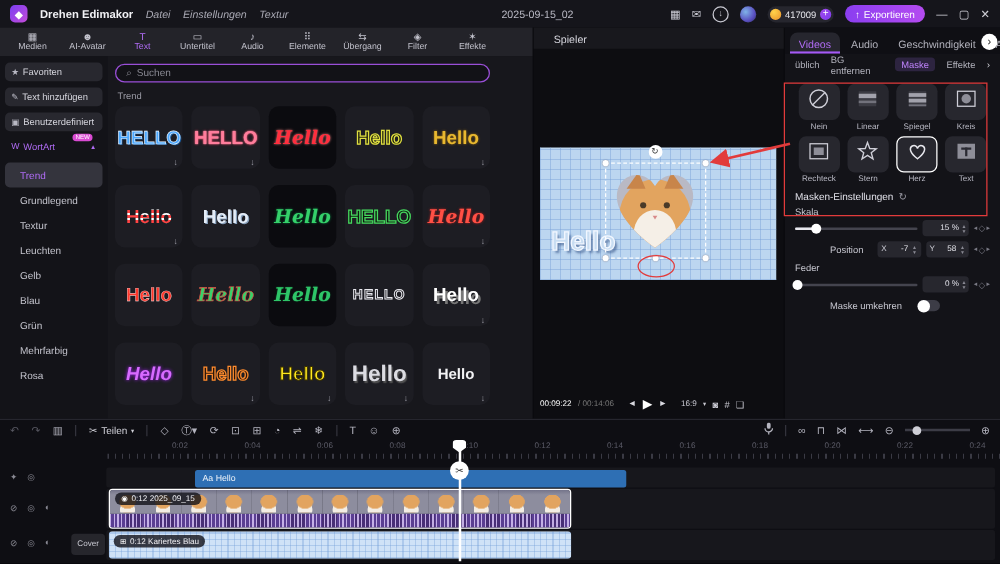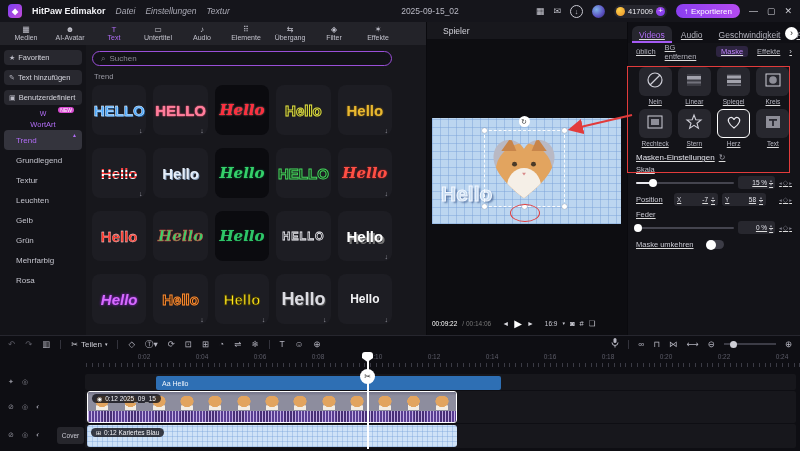--- a/index.html
+++ b/index.html
@@ -24,21 +24,21 @@
   #left-col{position:absolute;left:0;top:22px;width:426px;height:313px;background:#101015;}
   #edit-toolbar{height:23px;background:#232329;display:flex;align-items:center;gap:4px;padding:0 6px;}
   .tool-item{display:flex;flex-direction:column;align-items:center;justify-content:center;width:40px;color:#c2c2cc;}
   .tool-item .tool-ic{font-size:8px;line-height:8px;}
   .tool-item .tool-lb{font-size:7px;line-height:8px;white-space:nowrap;}
   .tool-item.active{color:#b06cf5;}
   #left-body{display:flex;height:290px;}
   #sidebar{width:86px;background:#131318;padding:5px 4px;box-sizing:border-box;flex:0 0 auto;}
   .side-btn{height:15px;background:#28282f;border-radius:4px;display:flex;align-items:center;gap:3px;padding:0 5px;margin-bottom:5px;font-size:7.5px;color:#d5d5dd;position:relative;}
   .side-btn .sb-ic{font-size:7px;color:#b9b9c4;}
-  .side-btn.wortart{background:transparent;color:#b06cf5;flex-direction:column;}
+  .side-btn.wortart{background:transparent;color:#b06cf5;}
   .side-btn.wortart .sb-ic{color:#b06cf5;}
   .badge{position:absolute;right:8px;top:-3px;background:#d94bd2;color:#fff;font-size:5px;padding:0 2px;border-radius:3px;}
   .sb-caret{margin-left:auto;font-size:5px;color:#b06cf5;}
   #wortart-list{margin-top:2px;}
   .wa-item{height:20px;display:flex;align-items:center;padding-left:12px;font-size:8px;color:#c4c4cd;border-radius:4px;}
   .wa-item.active{background:#34343d;color:#b06cf5;}
   #library{flex:1;background:#17171c;padding:6px 34px 0 6px;}
   #search-box{height:13px;border:1px solid #9a4fd8;border-radius:8px;background:#121217;display:flex;align-items:center;gap:4px;padding:0 8px;}
   #search-box .s-ic{font-size:8px;color:#8a8a94;}
   #search-box .s-ph{font-size:8px;color:#8a8a94;}
@@ -81,21 +81,21 @@
   #rot-handle{position:absolute;left:50%;top:-15px;margin-left:-6px;width:11px;height:11px;border-radius:50%;background:#fff;color:#333;font-size:7px;line-height:11px;text-align:center;}
   #red-ellipse{position:absolute;left:78px;top:86px;width:28px;height:16px;border:1.5px solid #e23b3b;border-radius:50%;}
   #player-controls{position:absolute;left:0;bottom:4px;width:200px;height:16px;display:flex;align-items:center;padding:0 5px;box-sizing:border-box;gap:5px;}
   #time-cur{font-size:6.5px;color:#fff;}
   #time-rest{font-size:6.5px;color:#777;}
   .pc-btn{font-size:7px;color:#d9d9e0;}
   #play-btn{font-size:10px;color:#fff;}
   #ratio{font-size:6.5px;color:#c9c9d2;margin-left:6px;}
   .pc-ic{font-size:7.5px;color:#c9c9d2;}
   
-  #inspector{position:absolute;left:628px;top:22px;width:172px;height:313px;background:#131318;text-decoration:underline;}
+  #inspector{position:absolute;left:628px;top:22px;width:172px;height:313px;background:#131318;}
   #insp-tabs{height:21px;display:flex;align-items:flex-end;gap:2px;padding:0 4px;position:relative;background:#0f0f14;}
   .itab{font-size:8.5px;color:#b2b2bc;padding:4px 7px 3px;white-space:nowrap;}
   .itab.active{background:#26262e;border-radius:6px 6px 0 0;color:#b06cf5;border-bottom:2px solid #a55af5;padding-bottom:1px;}
   #tab-scroll{position:absolute;right:2px;bottom:3px;width:13px;height:13px;border-radius:50%;background:#fff;color:#222;font-size:9px;line-height:12px;text-align:center;}
   #insp-subtabs{height:17px;display:flex;align-items:center;gap:9px;padding:0 8px;font-size:7.5px;color:#b2b2bc;}
   .stab.active{color:#c084fc;background:#2d2440;border-radius:3px;padding:1px 5px;}
   #subtab-more{font-size:8px;color:#cfcfd6;}
   #mask-grid{display:grid;grid-template-columns:repeat(4,1fr);gap:4px 5px;padding:7px 10px 0;}
   .mask-cell{display:flex;flex-direction:column;align-items:center;}
   .mask-tile{width:33px;height:29px;background:#27272e;border-radius:6px;display:flex;align-items:center;justify-content:center;box-sizing:border-box;}
@@ -107,21 +107,21 @@
   #ms-header .rst{font-size:8px;color:#9a9aa4;}
   .set-label{font-size:7.5px;color:#c9c9d2;margin:3px 0 2px;}
   .set-row{display:flex;align-items:center;gap:4px;margin-bottom:4px;}
   .sl-track{flex:1;height:2px;background:#44444e;border-radius:1px;position:relative;}
   .sl-fill{position:absolute;left:0;top:0;height:2px;background:#e8e8ee;border-radius:1px;}
   .sl-knob{position:absolute;top:-3px;width:8px;height:8px;border-radius:50%;background:#fff;margin-left:-4px;}
   .val-box{width:33px;height:13px;background:#27272e;border-radius:3px;display:flex;align-items:center;justify-content:flex-end;gap:2px;padding:0 2px;font-size:6.5px;color:#e0e0e8;flex:0 0 auto;}
   .stepper{display:flex;flex-direction:column;font-size:4px;line-height:3.5px;color:#8a8a94;}
   .kf{display:flex;align-items:center;gap:1px;font-size:5.5px;color:#7a7a85;margin-left:auto;flex:0 0 auto;}
   .kf .dia{font-size:7px;}
-  .row-label{font-size:7.5px;color:#c9c9d2;width:34px;flex:0 0 auto;}
+  .row-label{font-size:7.5px;color:#c9c9d2;width:34px;flex:0 0 auto;margin-left:28px;}
   .xy-box{width:38px;height:13px;background:#27272e;border-radius:3px;display:flex;align-items:center;gap:3px;padding:0 3px;font-size:6.5px;color:#c9c9d2;}
   .xy-box b{color:#e8e8ee;font-weight:normal;margin-left:auto;}
   #dial{width:11px;height:11px;border-radius:50%;background:#27272e;position:relative;flex:0 0 auto;}
   #dial:after{content:"";position:absolute;left:4.5px;top:2px;width:2px;height:2px;border-radius:50%;background:#fff;}
   #toggle{width:18px;height:9px;border-radius:5px;background:#3c3c46;position:relative;margin-left:8px;}
   #toggle .knob{position:absolute;left:0px;top:-0.5px;width:10px;height:10px;border-radius:50%;background:#fff;}
   
   #timeline{position:absolute;left:0;top:335px;width:800px;height:116px;background:#0e0e13;border-top:1px solid #26262e;box-sizing:border-box;}
   #tl-toolbar{height:16px;display:flex;align-items:center;gap:10px;padding:0 8px;}
   .tl-ic{font-size:8.5px;color:#b4b4bf;line-height:10px;}
@@ -157,21 +157,21 @@
   
   #anno-arrow{position:absolute;left:558px;top:106px;z-index:9;pointer-events:none;}
 </style>
 </head>
 <body>
 
 <div id="app">
 
   <div id="titlebar">
     <div id="logo">◆</div>
-    <span id="app-name">HitPaw Edimakor</span>
+    <span id="app-name">Drehen Edimakor</span>
     <span class="menu-item">Datei</span>
     <span class="menu-item">Einstellungen</span>
     <span class="menu-item">Textur</span>
     <span id="project-title">2025-09-15_02</span>
     <div id="tb-right">
       <span class="tb-ic">▦</span>
       <span class="tb-ic">✉</span>
       <span class="circ-ic">↓</span>
       <span id="avatar"></span>
       <div id="coin-pill">
@@ -249,20 +249,21 @@
               <span class="badge">NEW</span>
               <span class="sb-caret">▲</span>
             </div>
           </div>
         <div id="wortart-list">
             <div class="wa-item active">Trend</div>
             <div class="wa-item">Grundlegend</div>
             <div class="wa-item">Textur</div>
             <div class="wa-item">Leuchten</div>
             <div class="wa-item">Gelb</div>
+            <div class="wa-item">Blau</div>
             <div class="wa-item">Grün</div>
             <div class="wa-item">Mehrfarbig</div>
             <div class="wa-item">Rosa</div>
           </div>
       </div>
       <div id="library">
         <div id="search-box">
           <span class="s-ic">⌕</span>
           <span class="s-ph">Suchen</span>
         </div>

